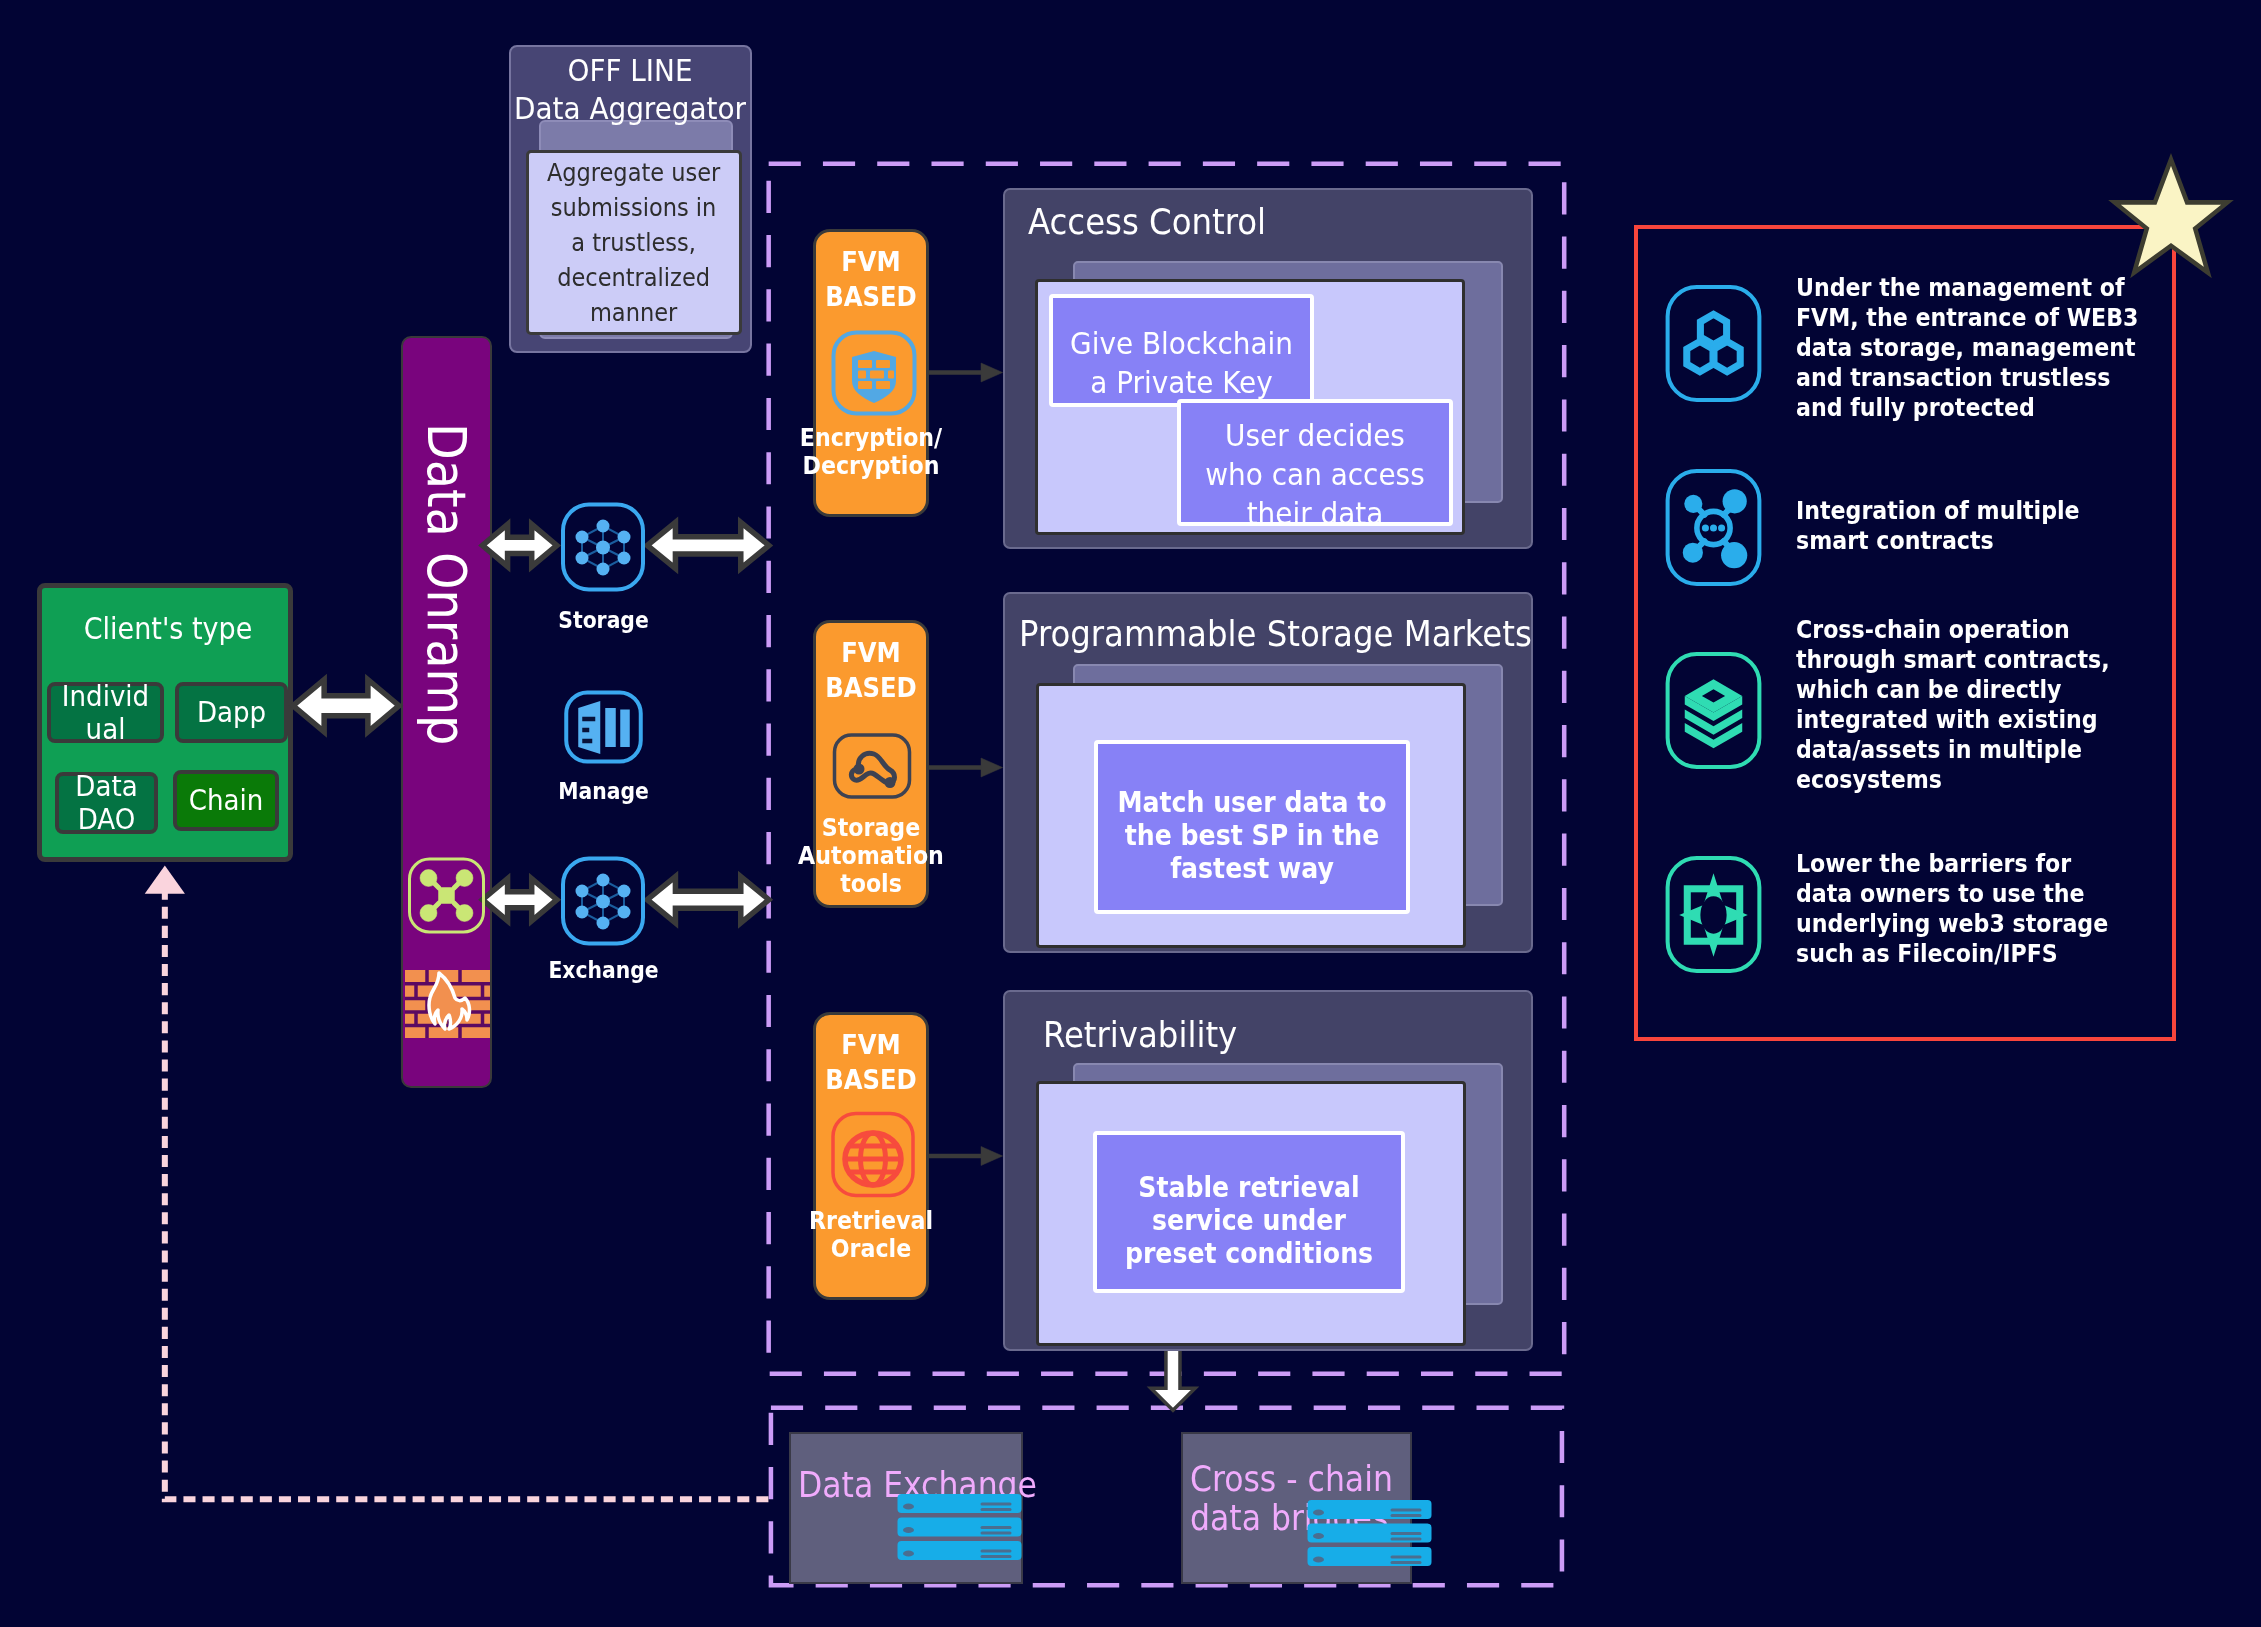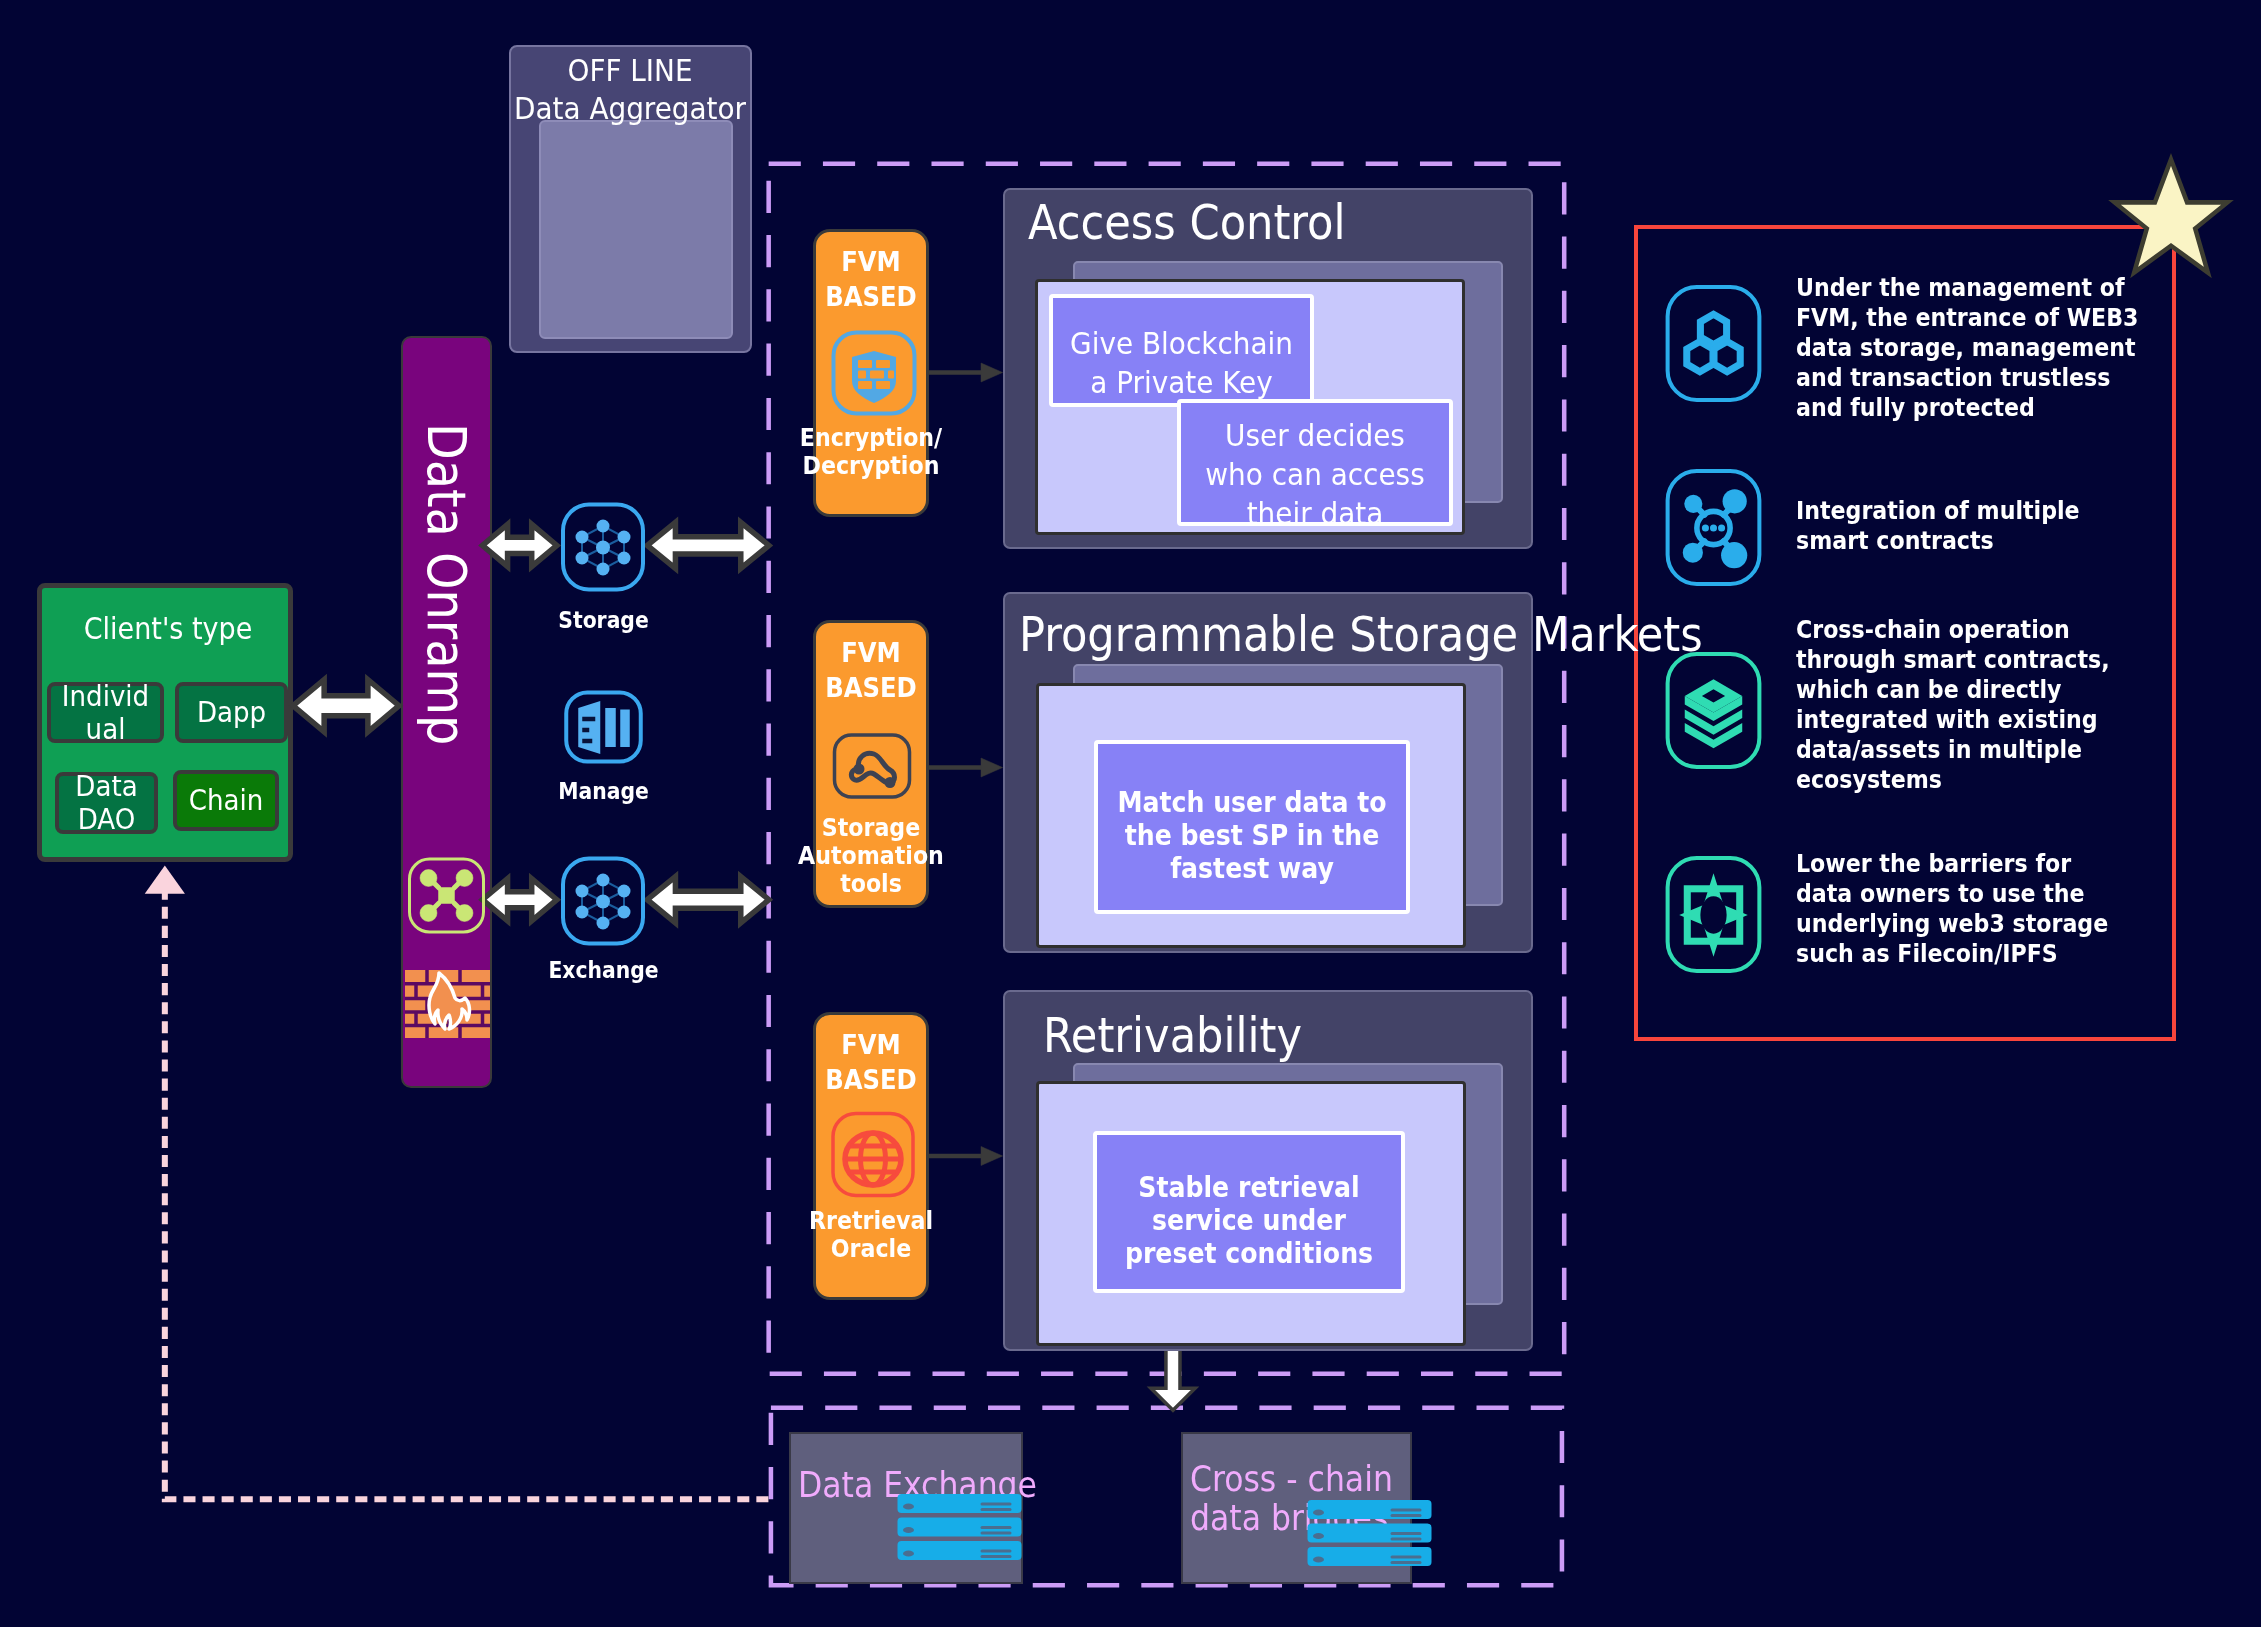--- a/index.html
+++ b/index.html
@@ -44,21 +44,21 @@
 
   
   .fvm{position:absolute;background:#fb9a2e;border:3px solid #3a3a3a;border-radius:17px;}
   .fvm-top{position:absolute;left:0;top:11.6px;width:100%;text-align:center;color:#fff;
      font-size:27px;font-weight:bold;line-height:35px;white-space:nowrap;}
   .fvm-bot{position:absolute;left:-30px;width:calc(100% + 60px);text-align:center;color:#fff;
      font-size:24.6px;font-weight:bold;line-height:28px;white-space:nowrap;}
 
   
   .panel{position:absolute;background:#434367;border:2.5px solid #6a6a8e;border-radius:7px;}
-  .ptitle{position:absolute;color:#fff;font-size:48px;line-height:36px;white-space:nowrap;}
+  .ptitle{position:absolute;color:#fff;font-size:36px;line-height:36px;white-space:nowrap;}
   .layer1{position:absolute;background:#6e6e9d;border:2px solid #8888b0;border-radius:5px;}
   .layer2{position:absolute;background:#c8c8fc;border:3.5px solid #2f2f2f;border-radius:4px;}
   .chip{position:absolute;background:#8781f6;border:4.5px solid #ffffff;border-radius:4px;
      color:#fff;font-size:31px;line-height:39px;text-align:center;white-space:nowrap;
      display:flex;align-items:center;justify-content:center;padding-top:24px;}
   .chip.b{font-weight:bold;font-size:28px;line-height:33px;padding-top:16px;}
 
   
   .greybox{position:absolute;background:#5f5f7d;border:2.5px solid #3a3a48;}
   .gt{position:absolute;color:#f0abfc;font-size:35px;line-height:39px;white-space:nowrap;margin-top:20px;}
@@ -70,20 +70,21 @@
 </head>
 <body>
 
 <svg class="abs" style="left:0;top:0;width:2261px;height:1628px;pointer-events:none" viewBox="0 0 4499 3239" width="2261" height="1628">
   <rect x="1529.5" y="325.5" width="1583" height="2408" fill="none" stroke="#cc9cf7" stroke-width="9" stroke-dasharray="64 44"></rect>
   <rect x="1534" y="2801" width="1574" height="353" fill="none" stroke="#cc9cf7" stroke-width="9" stroke-dasharray="64 44"></rect>
 </svg>
 
 <div class="abs" id="aggregator">
   <div id="agg-inner"></div>
+  <div id="agg-note">Aggregate user<br>submissions in<br>a trustless,<br>decentralized<br>manner</div>
 </div>
 <div class="abs" id="agg-title" style="left:469px;top:51px;">
   <div>OFF LINE</div>
   <div>Data Aggregator</div>
 </div>
 
 <div class="abs" id="clients"></div>
 <div class="abs" id="clients-hdr" style="left:40px;top:614px;width:256px;">Client's type</div>
 <div class="abs ctile" id="ct-individual">Individ<br>ual</div>
 <div class="abs ctile" id="ct-dapp">Dapp</div>

